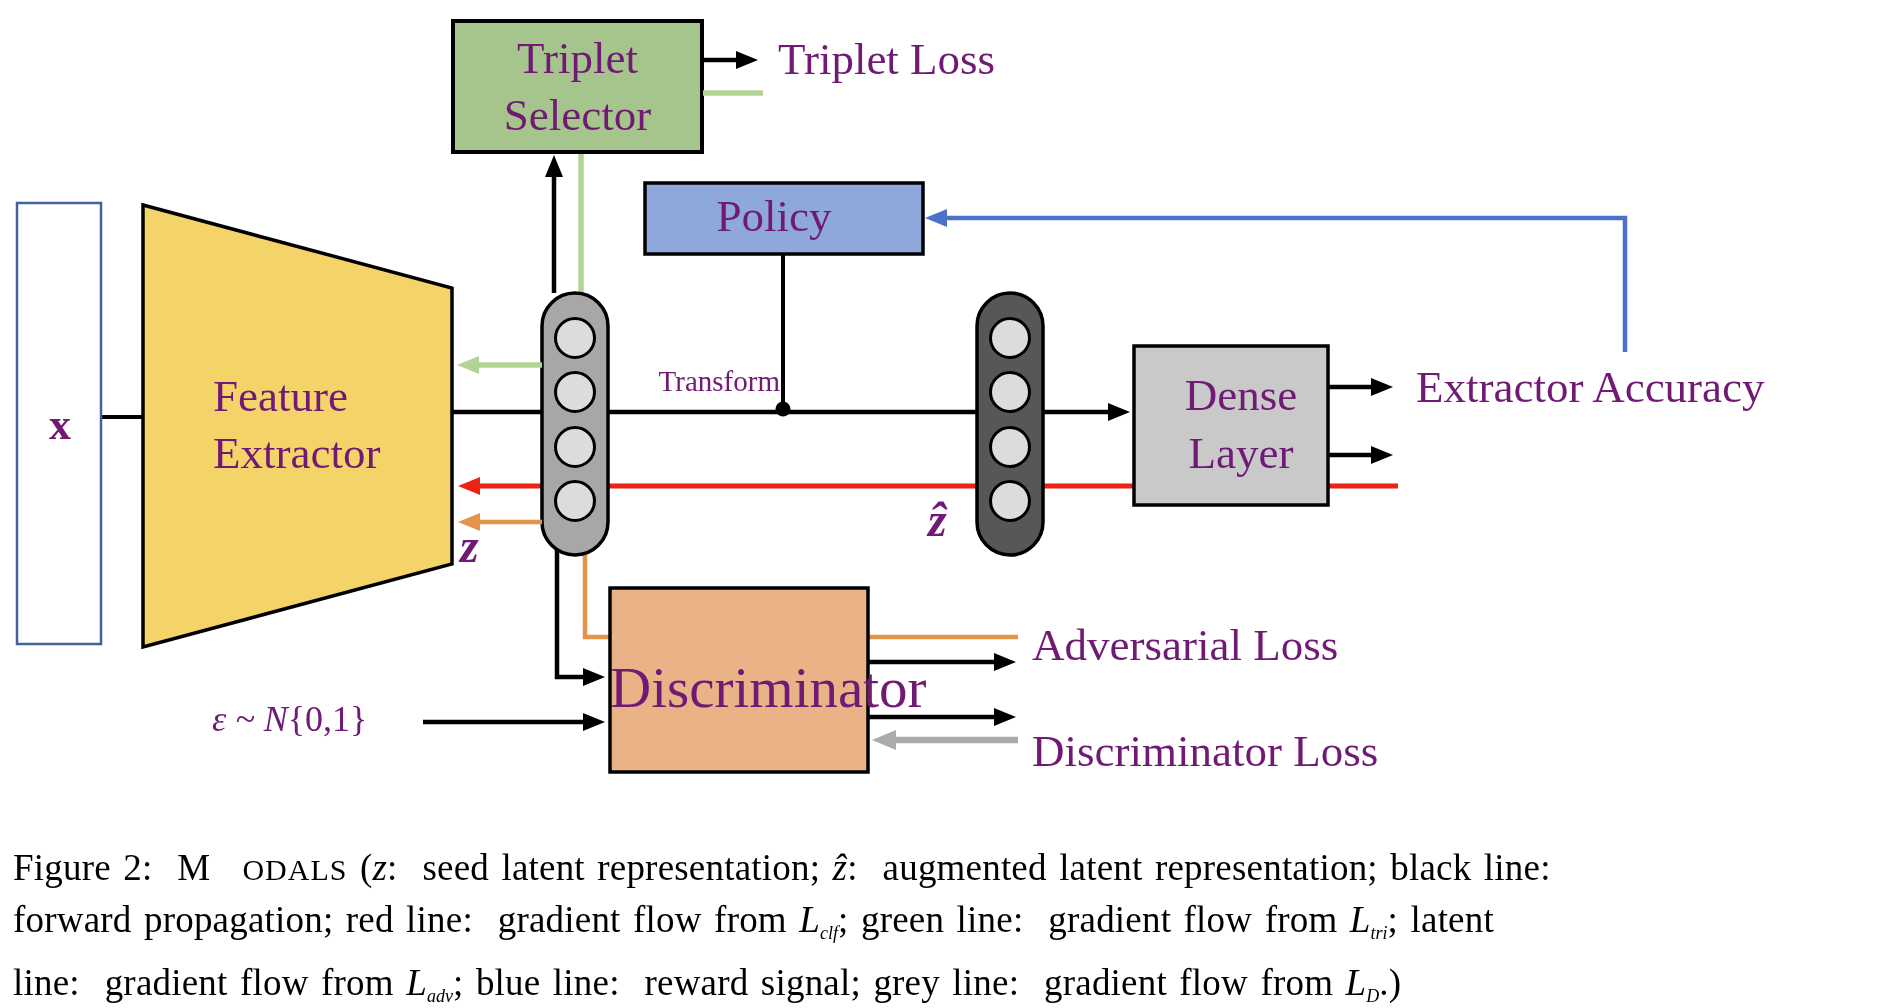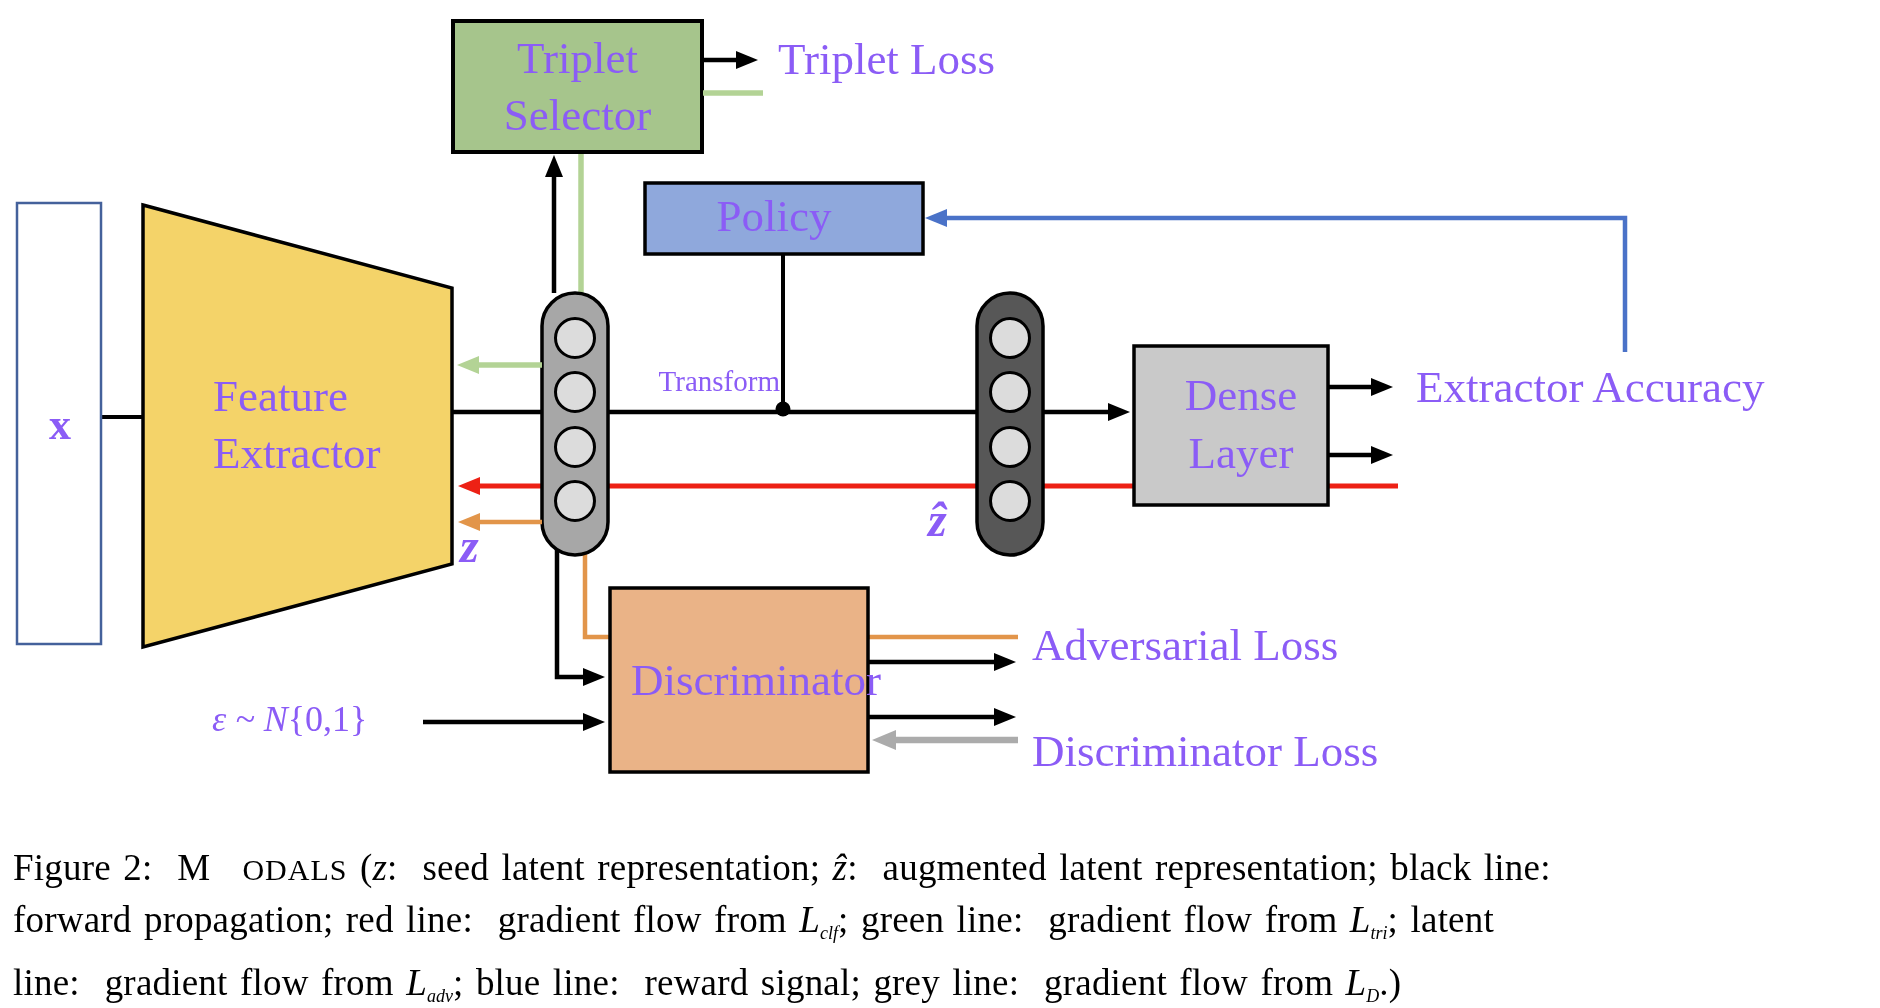--- a/index.html
+++ b/index.html
@@ -5,21 +5,21 @@
   html,body { margin:0; padding:0; background:#ffffff; }
   .stage {
     position:relative; width:1880px; height:1008px; background:#ffffff;
     font-family:"Liberation Serif","DejaVu Serif",serif; color:#000;
     overflow:hidden;
   }
   .stage svg { position:absolute; left:0; top:0; }
   .lbl {
     position:absolute;
     font:45px/1.18 "Liberation Serif","DejaVu Serif",serif;
-    color:#8b5cf6; white-space:nowrap;
+    color:#701a75; white-space:nowrap;
   }
   .two { white-space:pre-line; }
   .ctr { text-align:center; }
   .boxlbl { line-height:57px; }
   .transform { font-size:29px; text-align:right; }
   .mathz { font-size:48px; font-style:italic; font-weight:700; }
   .xlbl { font-size:44px; font-weight:600; text-align:center; }
   .eps { font-size:36px; font-weight:500; }
   .eps .it { font-style:italic; }
   .caption {
@@ -108,21 +108,21 @@
   </svg>
 
   <div class="lbl xlbl" style="left:38px; top:399px; width:44px;">x</div>
   <div class="lbl two boxlbl" style="left:213px; top:368px;">Feature
 Extractor</div>
   <div class="lbl two boxlbl ctr" style="left:453px; top:30px; width:249px;">Triplet
 Selector</div>
   <div class="lbl ctr" style="left:645px; top:190px; width:258px;">Policy</div>
   <div class="lbl two ctr" style="left:1134px; top:366px; width:214px; line-height:58px;">Dense
 Layer</div>
-  <div class="lbl ctr" style="left:610px; top:654px; width:292px; font-size:45px;">Discriminator</div>
+  <div class="lbl ctr" style="left:610px; top:654px; width:292px; font-size:57px;">Discriminator</div>
   <div class="lbl mathz" style="left:460px; top:518px;">z</div>
   <div class="lbl mathz" style="left:928px; top:492px;">ẑ</div>
 
   <div class="lbl" style="left:778px; top:33px;">Triplet Loss</div>
   <div class="lbl" style="left:1416px; top:361px;">Extractor Accuracy</div>
   <div class="lbl" style="left:1032px; top:619px;">Adversarial Loss</div>
   <div class="lbl" style="left:1032px; top:725px;">Discriminator Loss</div>
   <div class="lbl transform" style="left:650px; top:364px; width:130px;">Transform</div>
   <div class="lbl eps" style="left:212px; top:698px;"><span class="it">ε ~ </span><span class="it">N</span><span>{0,1}</span></div>
 

